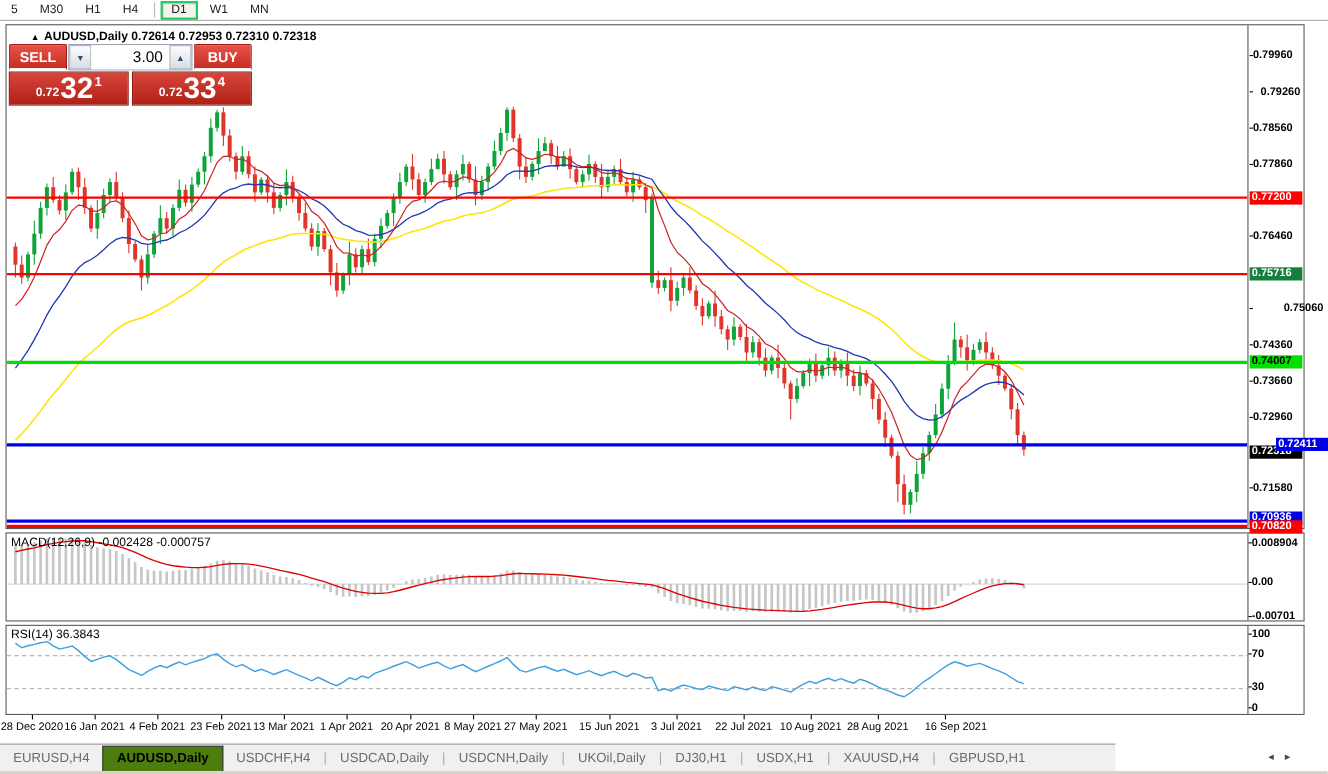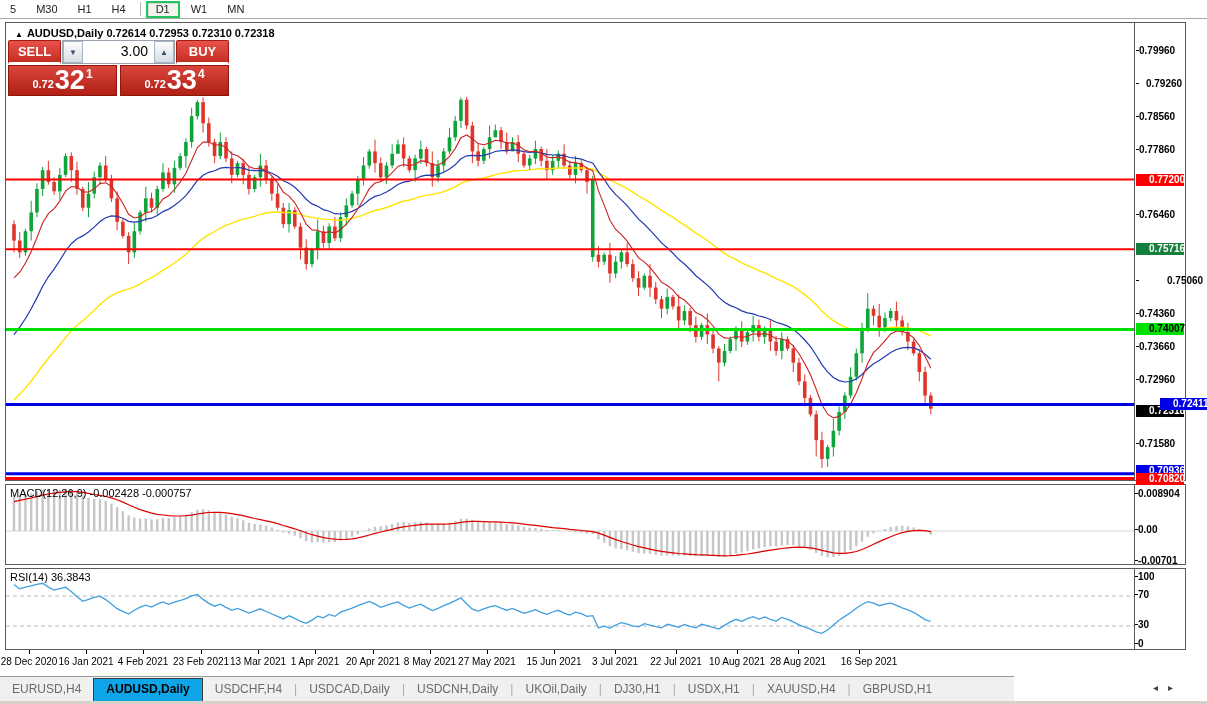--- a/index.html
+++ b/index.html
@@ -13,29 +13,29 @@
   .tf-btn.active { background:#f3f3ef; border:2px solid #22c55e; box-shadow:inset 1px 1px 0 #d8d8d8; }
   .tf-sep { width:1px; height:14px; background:#b9b9b9; margin:0 4px; }
   
   #chart-win { position:absolute; left:5px; top:22px; width:1181px; height:650px; background:#fff; }
   .panel { position:absolute; left:0; background:#fff; border:1px solid #5a5a5a; }
   #panel-main { top:0; height:459px; width:1181px; }
   #panel-macd { top:462px; height:81px; width:1181px; }
   #panel-rsi  { top:546px; height:82px; width:1181px; }
   #panel-main svg,#panel-macd svg,#panel-rsi svg { position:absolute; left:0; top:0; }
   .vaxis-line { position:absolute; left:1128px; top:0; bottom:0; width:1px; background:#5a5a5a; }
-  #chart-title { position:absolute; left:9px; top:4px; font-size:11px; font-weight:600; color:#000; z-index:5; }
+  #chart-title { position:absolute; left:22px; top:4px; font-size:11px; font-weight:600; color:#000; z-index:5; }
   #chart-title .tri { font-size:8px; margin-right:4px; }
   .ind-label { position:absolute; left:4px; top:2px; font-size:11px; color:#000; z-index:5; }
   
   .ax-tick { position:absolute; left:1133px; width:50px; height:11px; font-size:10px; font-weight:700;
     color:#000; line-height:11px; white-space:nowrap; }
   .ax-tick:before { content:""; position:absolute; left:-3px; top:5px; width:3px; height:1px; background:#000; }
   .ax-badge { position:absolute; left:1130px; width:48px; height:12px; font-size:10px; font-weight:700;
-    line-height:12px; padding-left:13px; white-space:nowrap; z-index:4; }
+    line-height:12px; padding-left:2px; white-space:nowrap; z-index:4; }
   .small-ax { position:absolute; left:1133px; font-size:10px; font-weight:700; color:#000; height:11px; line-height:11px; }
   .small-ax:before { content:""; position:absolute; left:-3px; top:5px; width:3px; height:1px; background:#000; }
   
   #date-axis { position:absolute; left:0; top:628px; width:1181px; height:22px; background:#fff; }
   .d-tick { position:absolute; top:0; width:1px; height:4px; background:#000; }
   .d-label { position:absolute; top:6px; font-size:10px; color:#000; white-space:nowrap; transform:translateX(-50%); }
   
   #trade-widget { position:absolute; left:8px; top:40px; width:221px; height:56px; z-index:9;
     font-family:"Liberation Sans", sans-serif; }
   .tw-row1 { position:absolute; left:0; top:0; width:221px; height:24px; display:flex; }
@@ -50,21 +50,21 @@
   .tw-row2 { position:absolute; left:0; top:25px; width:221px; height:31px; display:flex; gap:3px; }
   .tw-price { flex:1; background:linear-gradient(#d8453c,#b02015); border:1px solid #8f160c;
     color:#fff; display:flex; align-items:flex-end; justify-content:center; padding-bottom:1px; }
   .twp-small { font-size:11px; font-weight:700; margin:0 1px 4px 0; }
   .twp-big { font-size:27px; font-weight:700; line-height:27px; }
   .twp-sup { font-size:12px; font-weight:700; margin:0 0 13px 1px; }
   
   #tab-bar { position:absolute; left:0; top:676px; width:1014px; height:25px; background:#f0f0f0;
     border-top:1px solid #9a9a9a; display:flex; align-items:flex-end; }
   .tab { font-size:12px; color:#6b6b6b; padding:3px 12px 5px 12px; white-space:nowrap; }
-  .tab.active { background:#0ea5e9; border:1px solid #3c3c3c; border-bottom:none; color:#000; font-weight:600; }
+  .tab.active { background:#4d7c0f; border:1px solid #3c3c3c; border-bottom:none; color:#000; font-weight:600; }
   .tab-sep { color:#aaa; font-size:12px; padding-bottom:5px; }
   #tab-nav { position:absolute; right:24px; top:682px; font-size:10px; color:#444; letter-spacing:10px; }
   #below-strip { position:absolute; left:0; top:701px; width:1207px; height:3px; background:#d6d2ca; }
 </style>
 </head>
 <body>
 
 <div id="tf-toolbar">
     <div class="tf-btn">5</div>
     <div class="tf-btn">M30</div>

